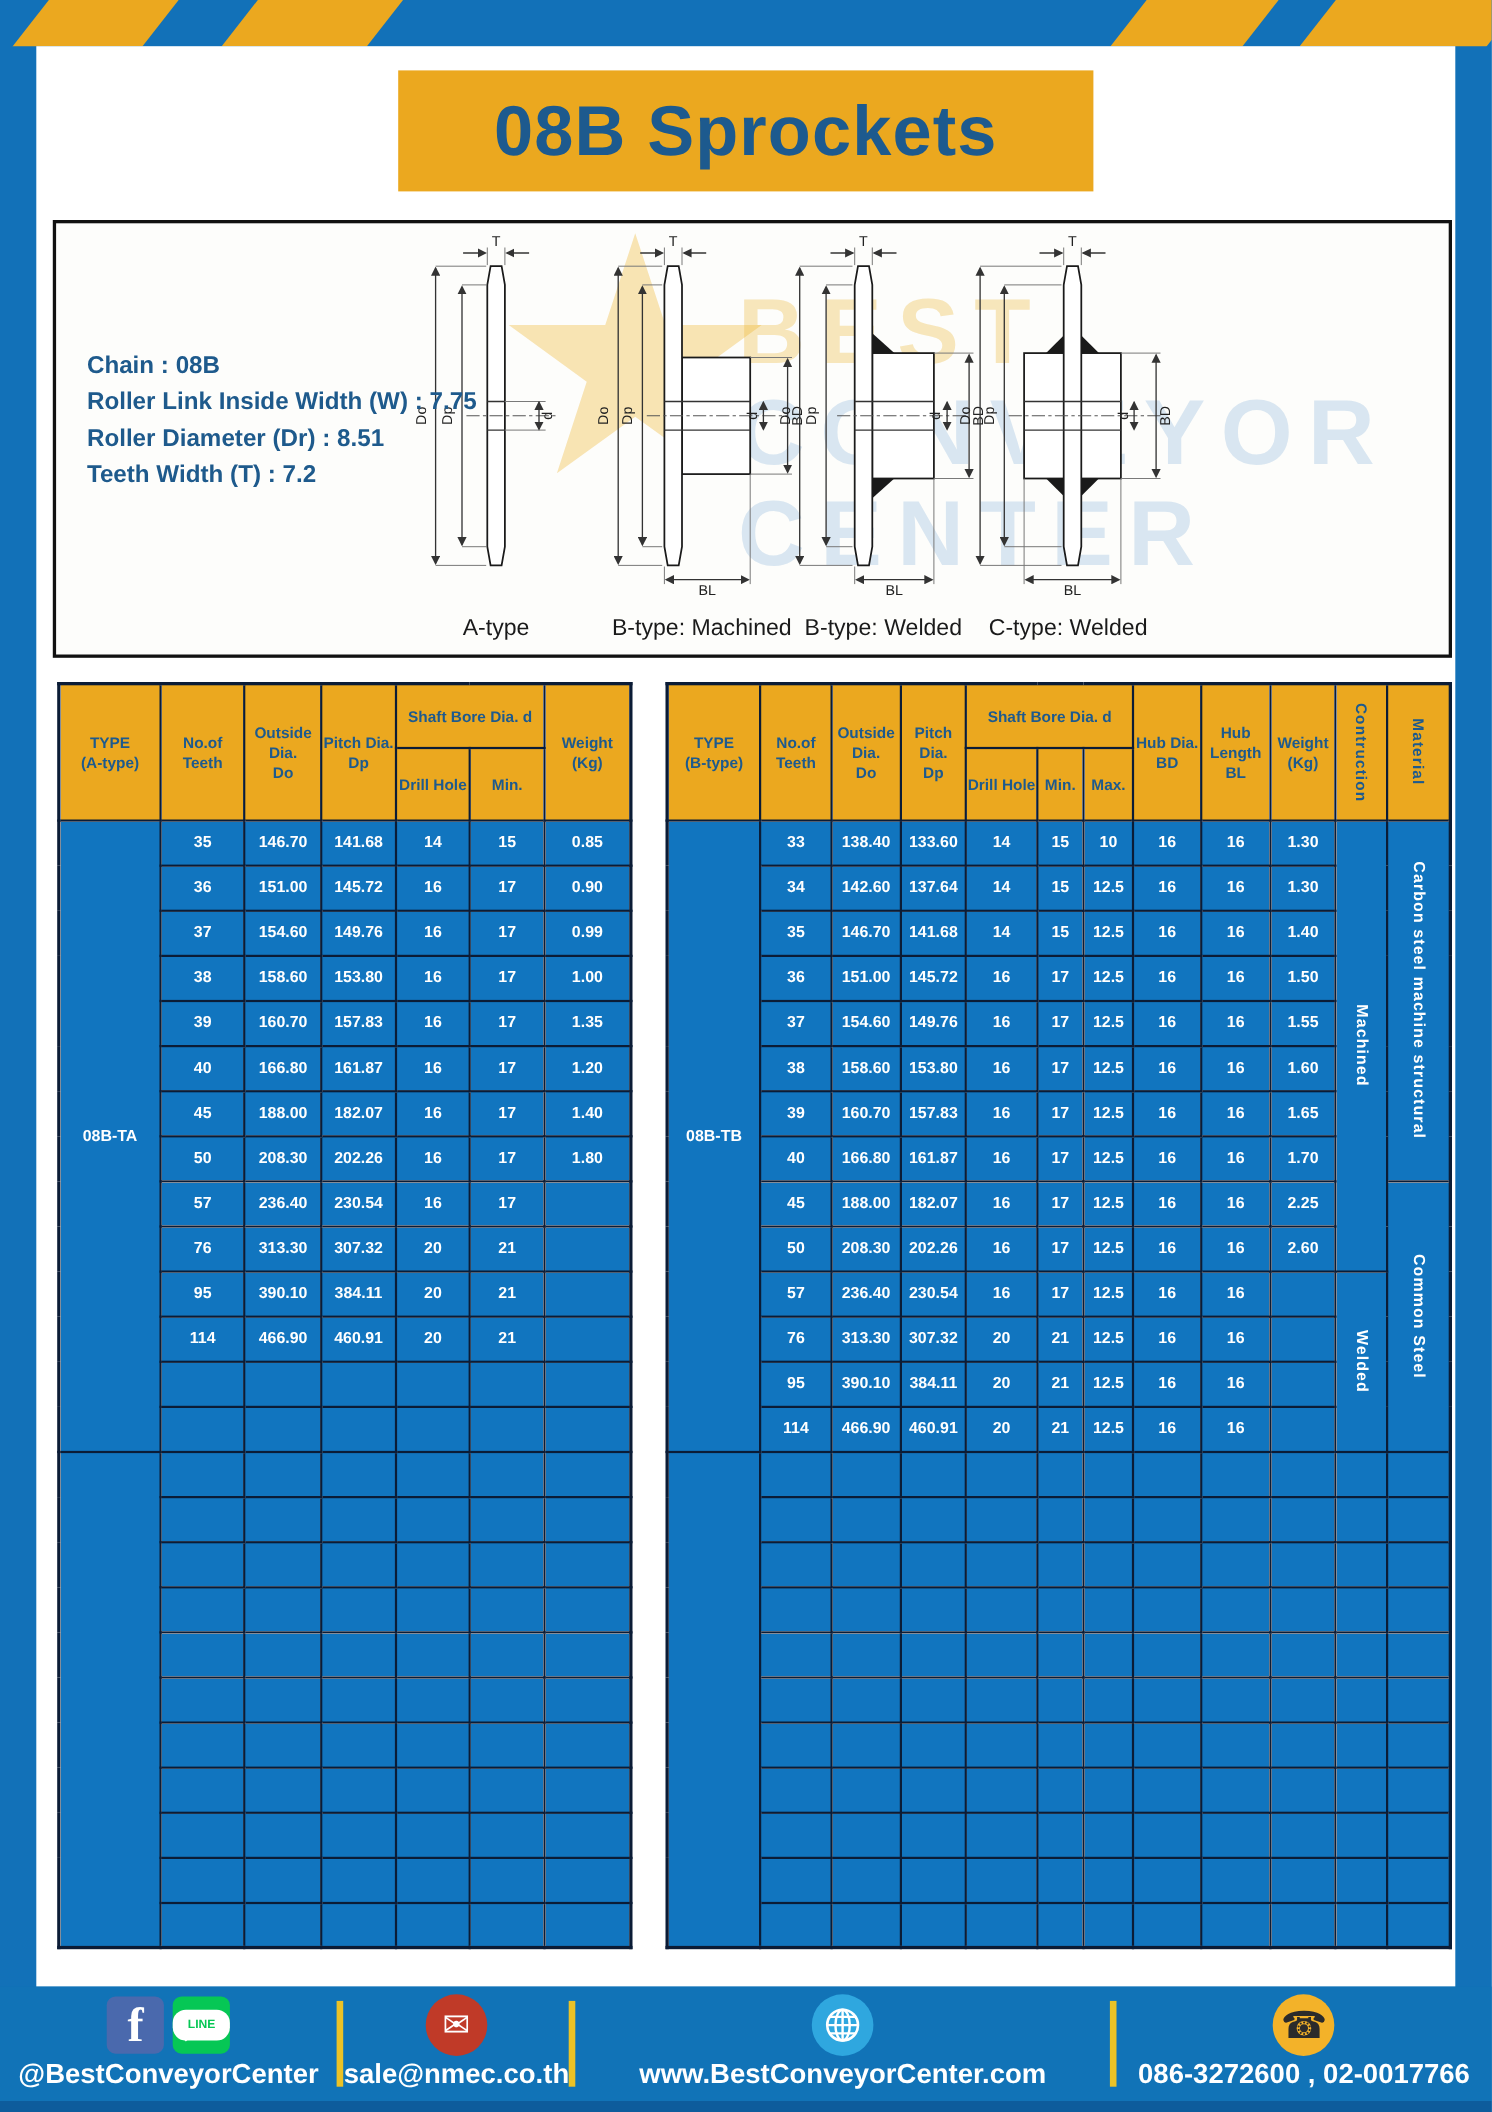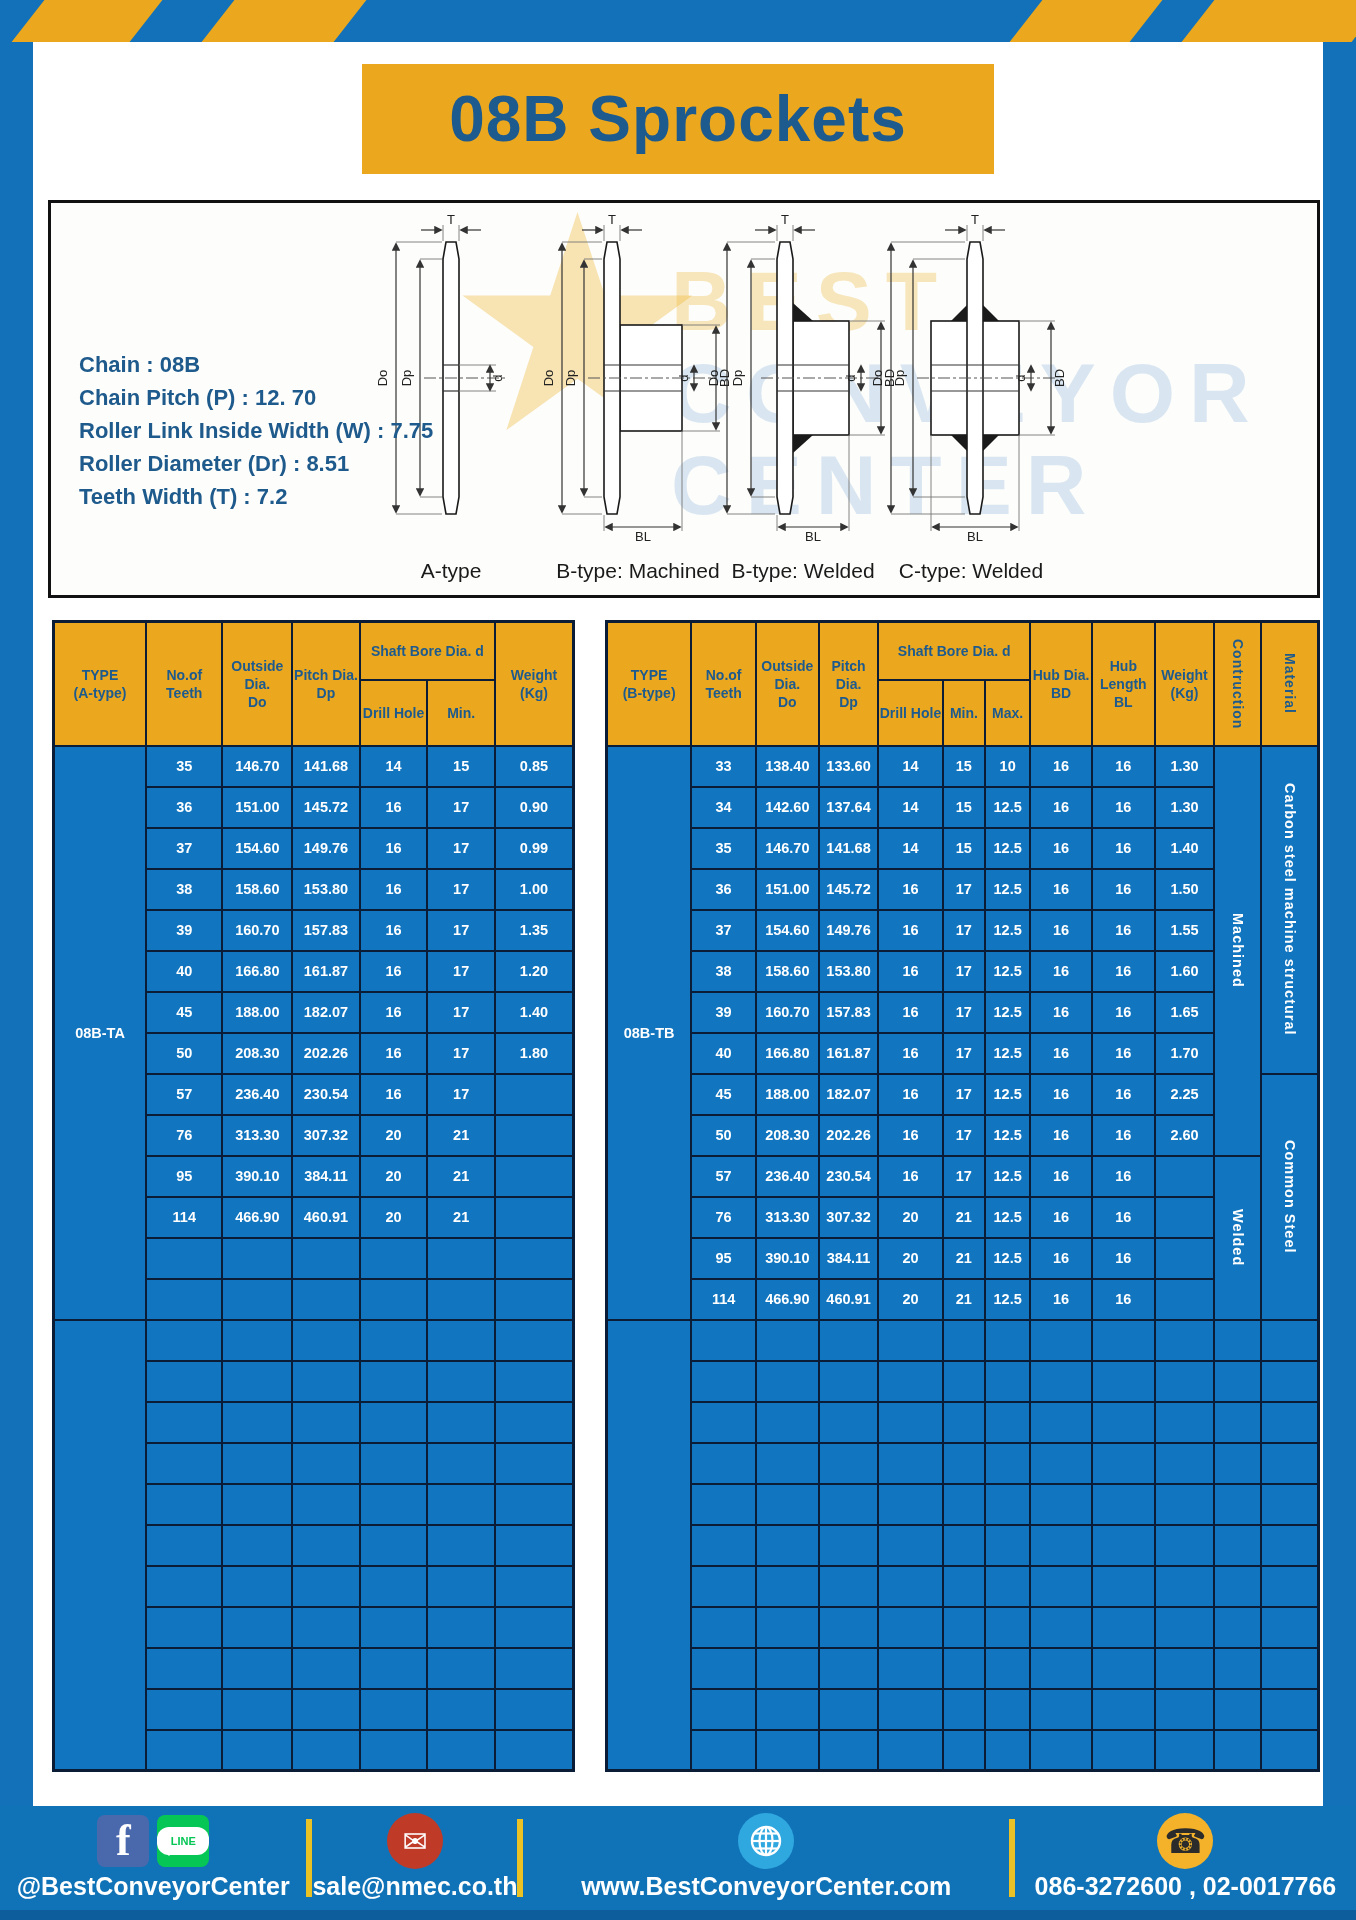--- a/index.html
+++ b/index.html
@@ -27,21 +27,21 @@
   
   .diagram-box { position:absolute; left:15px; top:158px; width:1272px; height:398px;
                  background:#fdfdfb; border:3px solid #111; overflow:hidden; }
 
   .wm-star { position:absolute; left:392px; top:-28px; font-size:300px; line-height:300px;
              color:rgba(236,180,40,.34); z-index:0; }
   .wm-text { position:absolute; left:620px; top:52px; z-index:0; font-weight:bold;
              font-size:84px; line-height:92px; letter-spacing:14px; color:rgba(125,172,214,.28); }
   .wm-text div:first-child { color:rgba(236,180,40,.30); }
 
-  .spec-block { position:absolute; left:28px; top:112px; width:430px; z-index:2;margin-top:33px; }
+  .spec-block { position:absolute; left:28px; top:112px; width:430px; z-index:2; }
   .spec-line { font-size:22px; line-height:33px; font-weight:bold; color:#1E5A8C; white-space:nowrap; }
 
   .diagram { position:absolute; top:10px; z-index:1; text-align:center; }
   .dg-a  { left:315px; width:170px; }
   .dg-b1 { left:487px; width:200px; }
   .dg-b2 { left:652px; width:200px; }
   .dg-c  { left:820px; width:200px; }
   .diagram svg { display:block; }
   .caption { margin-top:16px; font-size:21px; color:#1a1a1a; }
 
@@ -115,21 +115,20 @@
 
       <div class="wm-star">★</div>
       <div class="wm-text">
         <div>BEST</div>
         <div>CONVEYOR</div>
         <div>CENTER</div>
       </div>
 
       <div class="spec-block">
         <div class="spec-line">Chain : 08B</div>
-        <div class="spec-line">Chain Pitch (P) : 12. 70</div>
         <div class="spec-line">Roller Link Inside Width (W) : 7.75</div>
         <div class="spec-line">Roller Diameter (Dr) : 8.51</div>
         <div class="spec-line">Teeth Width (T) : 7.2</div>
       </div>
 
       <svg width="0" height="0" style="position:absolute">
         <defs>
           <marker id="arw" viewBox="0 0 10 10" refX="8" refY="5" markerWidth="7" markerHeight="7" orient="auto-start-reverse">
             <path d="M0,0L10,5L0,10z" fill="#333"></path>
           </marker>

